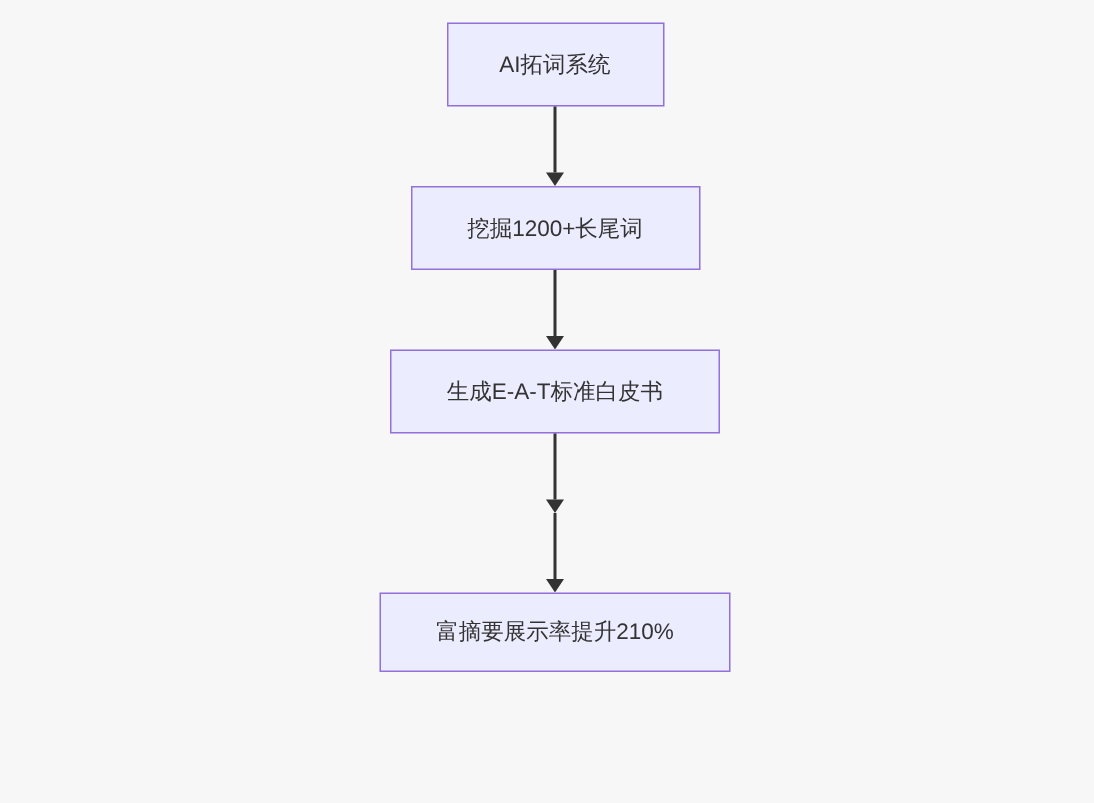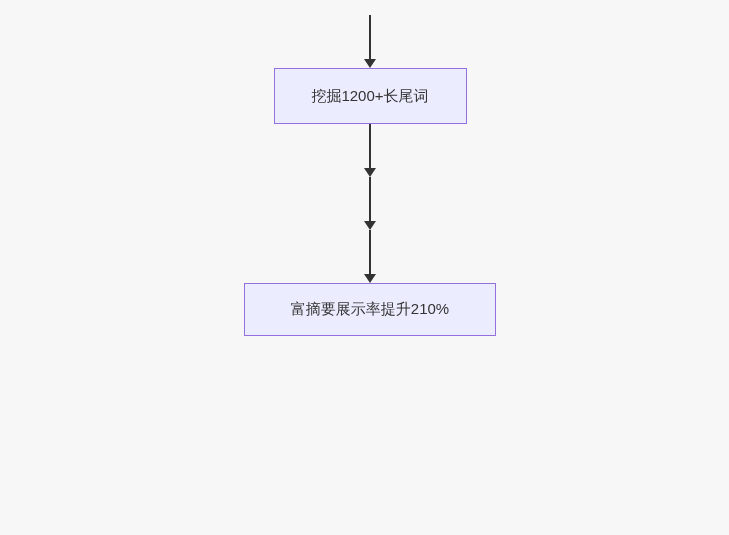--- a/index.html
+++ b/index.html
@@ -33,21 +33,21 @@
     align-items: center;
     justify-content: center;
     color: #333333;
     font-size: 15px;
     white-space: nowrap;
   }
   .node-1 { width: 145px; }
   .node-2 { width: 193px; align-items: center; }
   .node-3 { width: 220px; }
   .node-4 { width: 213px; }
-  .node-5 { width: 252px; height: 53px; }
+  .node-5 { width: 234px; height: 53px; }
   .arrow {
     height: 53px;
     display: flex;
     flex-direction: column;
     align-items: center;
   }
   .arrow .line {
     width: 2px;
     flex: 1 1 auto;
     background: #333333;
@@ -59,35 +59,41 @@
     border-right: 6px solid transparent;
     border-top: 9px solid #333333;
   }
 </style>
 </head>
 <body>
 
 <div class="canvas">
   <div class="flow">
 
+    <div class="node node-1">
+      <span>AI拓词系统</span>
+    </div>
 
     <div class="arrow">
       <div class="line"></div>
       <div class="head"></div>
     </div>
 
     <div class="node node-2">
       <span>挖掘1200+长尾词</span>
     </div>
 
     <div class="arrow">
       <div class="line"></div>
       <div class="head"></div>
     </div>
 
+    <div class="node node-3">
+      <span>生成E-A-T标准白皮书</span>
+    </div>
 
     <div class="arrow">
       <div class="line"></div>
       <div class="head"></div>
     </div>
 
 
     <div class="arrow">
       <div class="line"></div>
       <div class="head"></div>

